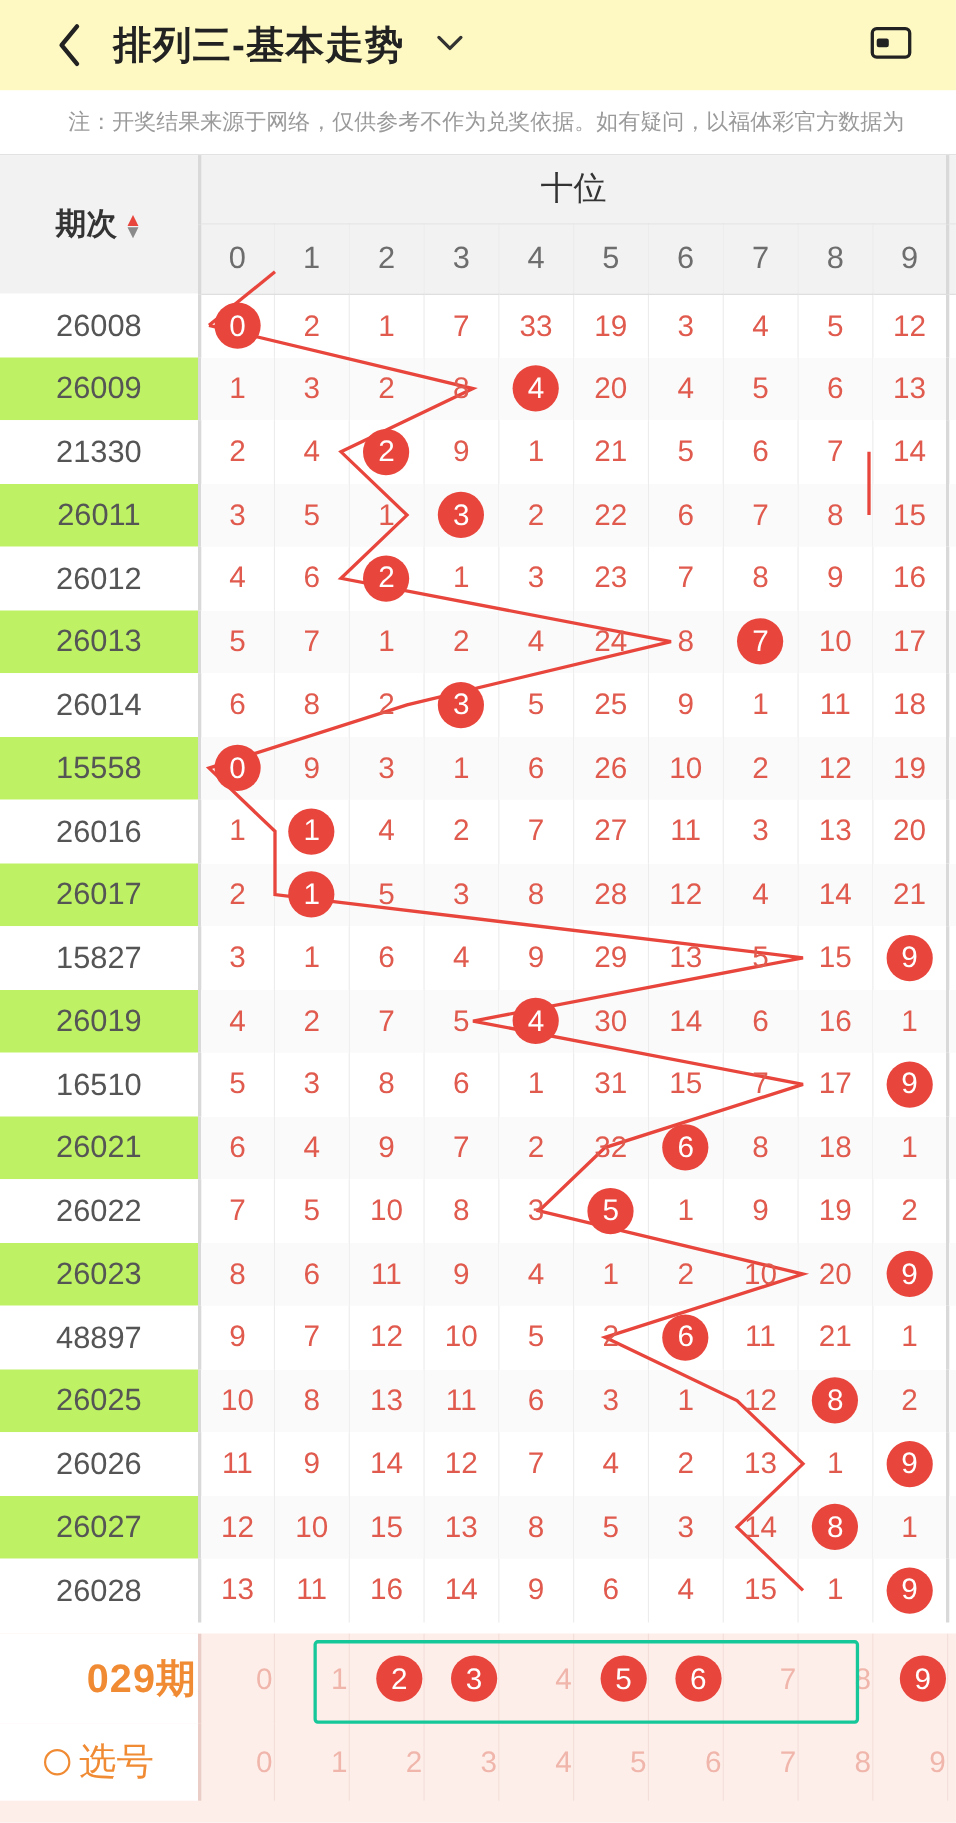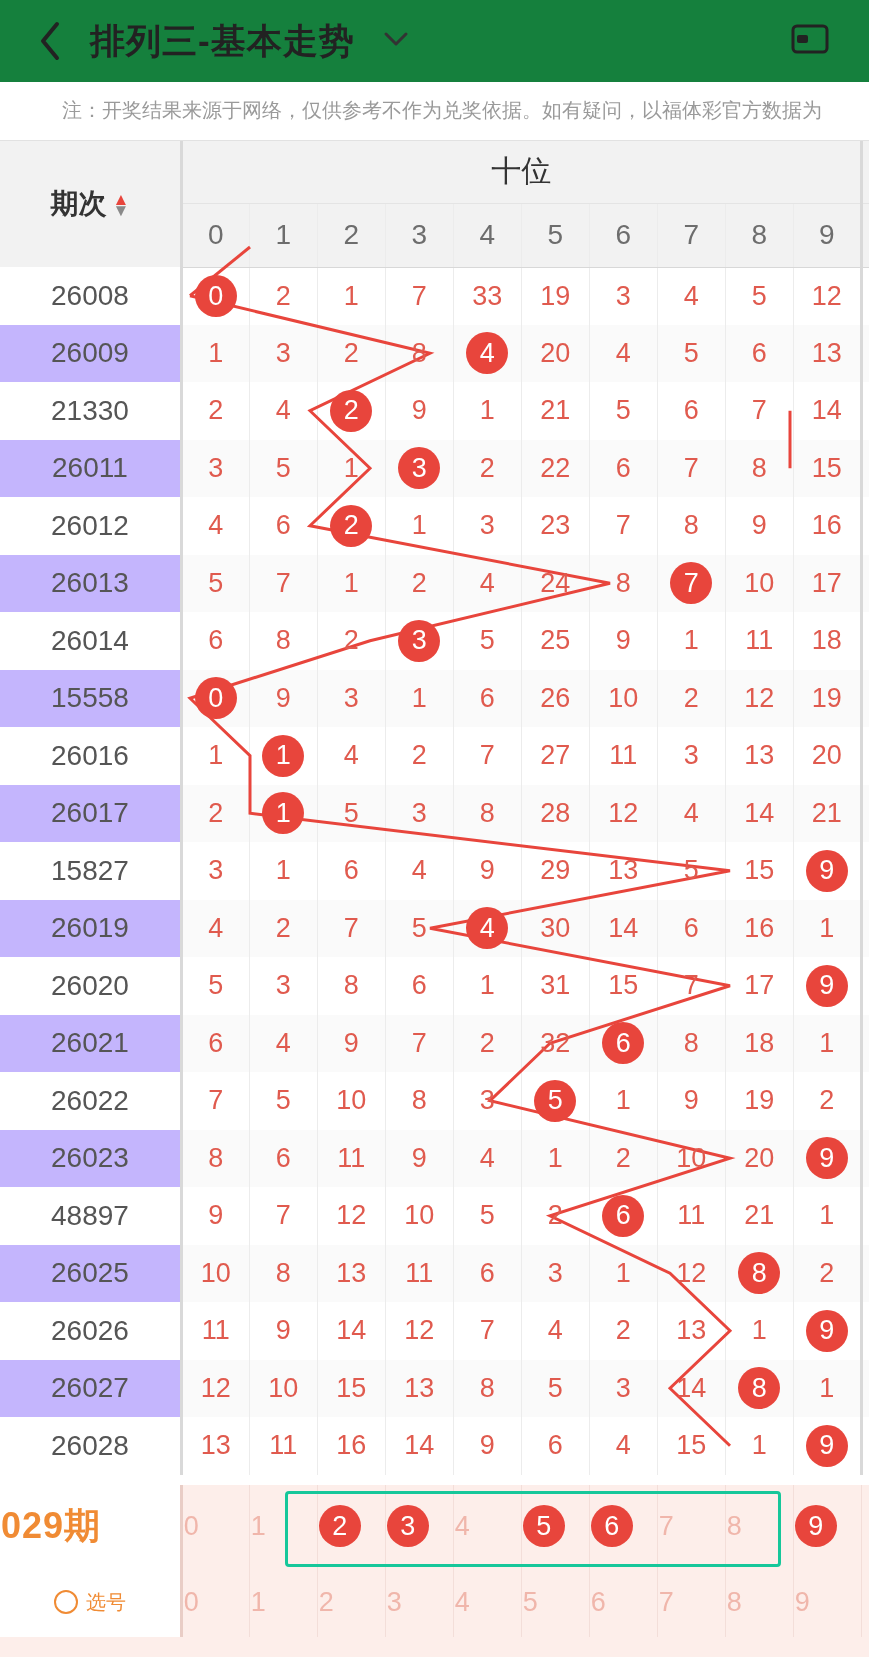--- a/index.html
+++ b/index.html
@@ -11,22 +11,22 @@
     font-family: "Liberation Sans", sans-serif;
     overflow: hidden;
     position: relative;
   }
 
   
   .header {
     height: 82px;
     display: flex;
     align-items: center;
-    padding: 0 28px;
-    background: #15803d;
+    padding: 0 41px;
+    background: #fef9c3;
     position: relative;
   }
   .back-btn {
     width: 44px; height: 44px;
     display:flex; align-items:center; justify-content:center;
     margin-right: 18px;
   }
   .back-btn svg { display:block; }
   .title {
     font-size: 35px;
@@ -119,21 +119,21 @@
   .sep-left { border-left: 3px solid #d9d9d9; margin-left: 24px; }
 
   tr.row { height: 57.5px; }
   tr.row.alt td { background: #fafafa; }
   td.period {
     color: #555;
     font-size: 28px;
     background: #ffffff;
     border-right: 3px solid #d9d9d9;
   }
-  tr.row.alt td.period { background: #c4b5fd; }
+  tr.row.alt td.period { background: #bef264; }
 
   td.cell { position: relative; }
   td.cell span.v { position: relative; z-index: 3; }
   td.cell.hit span.v {
     display: inline-flex;
     align-items: center;
     justify-content: center;
     width: 42px; height: 42px;
     border-radius: 50%;
     background: #e8453c;
@@ -161,33 +161,33 @@
     background: #fdeeea;
     overflow: hidden;
   }
   .bottom-grid {
     position:absolute; left:0; top:0;
     width: 930px;
     border-collapse: collapse;
     table-layout: fixed;
     font-size: 27px;
   }
-  .bottom-grid td { text-align:left; border-right: 1px solid #f3ded9; }
+  .bottom-grid td { text-align:right; border-right: 1px solid #f3ded9; }
   .bottom-grid td.period { border-right: 3px solid #e9cdc6; }
   .bottom-row-1 td { height: 82px; }
   .bottom-row-2 td { height: 70px; }
   .issue-label {
     color: #f08b34;
     font-size: 36px;
     font-weight: bold;
     letter-spacing: 1px;
   }
   .pick-label {
     color: #f08b34;
-    font-size: 20px;
+    font-size: 34px;
     display:flex; align-items:center; justify-content:center; gap:8px;
   }
   .pick-circle {
     width: 24px; height: 24px;
     border: 2px solid #f08b34;
     border-radius: 50%;
     display:inline-block;
   }
   .bottom-grid td.dim { color: #f0b6ab; }
   .bottom-grid td.sel span {
@@ -445,21 +445,21 @@
           <td class="cell"><span class="v">5</span></td>
           <td class="cell hit"><span class="v">4</span></td>
           <td class="cell"><span class="v">30</span></td>
           <td class="cell"><span class="v">14</span></td>
           <td class="cell"><span class="v">6</span></td>
           <td class="cell"><span class="v">16</span></td>
           <td class="cell"><span class="v">1</span></td>
           <td class="cell sep-left"></td>
         </tr>
         <tr class="row">
-          <td class="period">26020</td>
+          <td class="period">16510</td>
           <td class="cell sep-left"><span class="v">5</span></td>
           <td class="cell"><span class="v">3</span></td>
           <td class="cell"><span class="v">8</span></td>
           <td class="cell"><span class="v">6</span></td>
           <td class="cell"><span class="v">1</span></td>
           <td class="cell"><span class="v">31</span></td>
           <td class="cell"><span class="v">15</span></td>
           <td class="cell"><span class="v">7</span></td>
           <td class="cell"><span class="v">17</span></td>
           <td class="cell hit"><span class="v">9</span></td>

